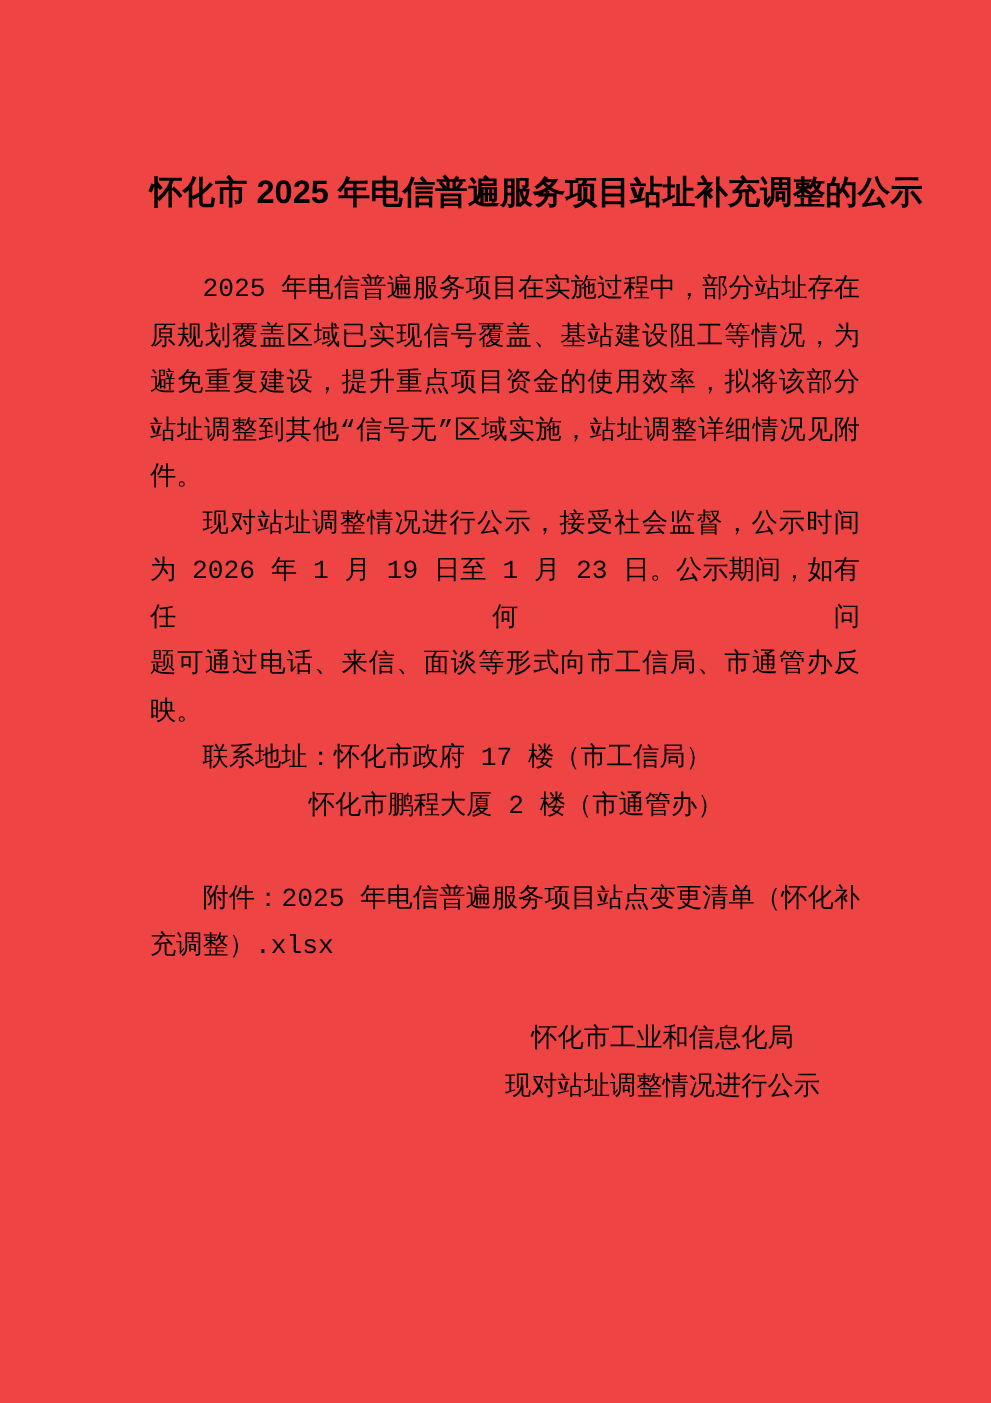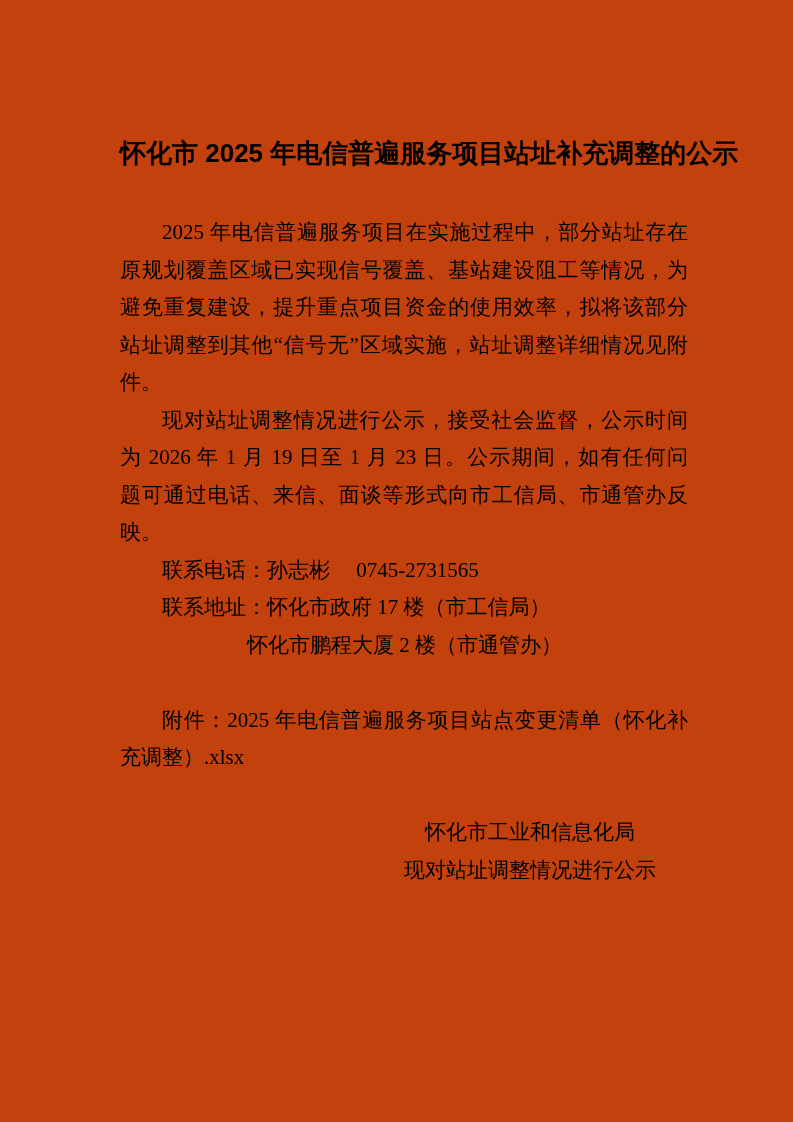--- a/index.html
+++ b/index.html
@@ -11,33 +11,33 @@
     width: 793px;
     height: 1122px;
     overflow: hidden;
     color: #000000;
   }
   .page {
     box-sizing: border-box;
     width: 793px;
     height: 1122px;
     padding: 132px 105px 0 120px;
-    background: #c2410c;
+    background: #ef4444;
   }
   .doc-title {
     font-family: "Liberation Sans", "DejaVu Sans", sans-serif;
     font-weight: 700;
     font-size: 26px;
     line-height: 42px;
     text-align: center;
     margin: 0 0 40px 0;
     white-space: nowrap;
   }
   .body-text {
-    font-family: Liberation Serif, serif;
+    font-family: Liberation Mono, monospace;
     font-size: 21px;
   }
   .line {
     line-height: 37.5px;
     min-height: 37.5px;
   }
   
   .j {
     text-align: justify;
     text-align-last: justify;
@@ -80,21 +80,20 @@
     </div>
 
     <div>
       <div class="line j indent">现对站址调整情况进行公示，接受社会监督，公示时间</div>
       <div class="line j">为 2026 年 1 月 19 日至 1 月 23 日。公示期间，如有任何问</div>
       <div class="line j">题可通过电话、来信、面谈等形式向市工信局、市通管办反</div>
       <div class="line">映。</div>
     </div>
 
     <div>
-      <div class="line indent">联系电话：孙志彬　 0745-2731565</div>
       <div class="line indent">联系地址：怀化市政府 17 楼（市工信局）</div>
       <div class="line addr2">怀化市鹏程大厦 2 楼（市通管办）</div>
     </div>
 
     <div class="spacer"></div>
 
     <div>
       <div class="line j indent">附件：2025 年电信普遍服务项目站点变更清单（怀化补</div>
       <div class="line">充调整）.xlsx</div>
     </div>

